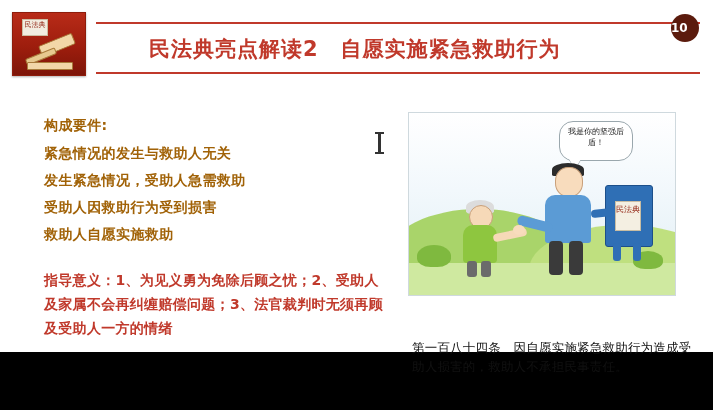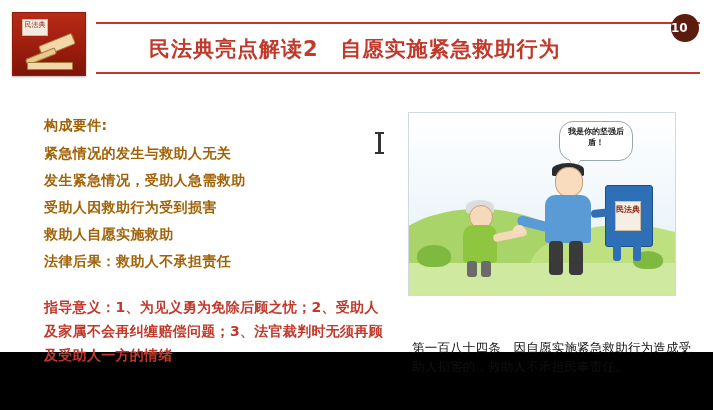--- a/index.html
+++ b/index.html
@@ -160,21 +160,20 @@
   
   #art-panel {
     position: absolute;
     left: 408px;
     top: 112px;
     width: 266px;
     height: 182px;
     background: #fca5a5;
     border: 1px solid #cfd9de;
     overflow: hidden;
-    font-weight: bold;
   }
   #sky {
     position: absolute;
     left: 0; top: 0;
     width: 266px; height: 128px;
     background: linear-gradient(180deg,#ffffff 0%,#f2f8fc 60%,#e9f3f8 100%);
   }
   #hill-left {
     position: absolute;
     left: -20px;
@@ -447,21 +446,20 @@
 
     <div id="page-badge">10</div>
   </div>
 
   <div id="body-text">
     <div class="line first">构成要件:</div>
     <div class="line">紧急情况的发生与救助人无关</div>
     <div class="line">发生紧急情况，受助人急需救助</div>
     <div class="line">受助人因救助行为受到损害</div>
     <div class="line">救助人自愿实施救助</div>
-    <div class="line">法律后果：救助人不承担责任</div>
     <div id="guidance">指导意义：1、为见义勇为免除后顾之忧；2、受助人及家属不会再纠缠赔偿问题；3、法官裁判时无须再顾及受助人一方的情绪</div>
   </div>
 
   <div id="art-panel">
     <div id="sky"></div>
     <div id="hill-left"></div>
     <div id="hill-right"></div>
     <div id="ground"></div>
     <div id="bush1"></div>
     <div id="bush2"></div>

